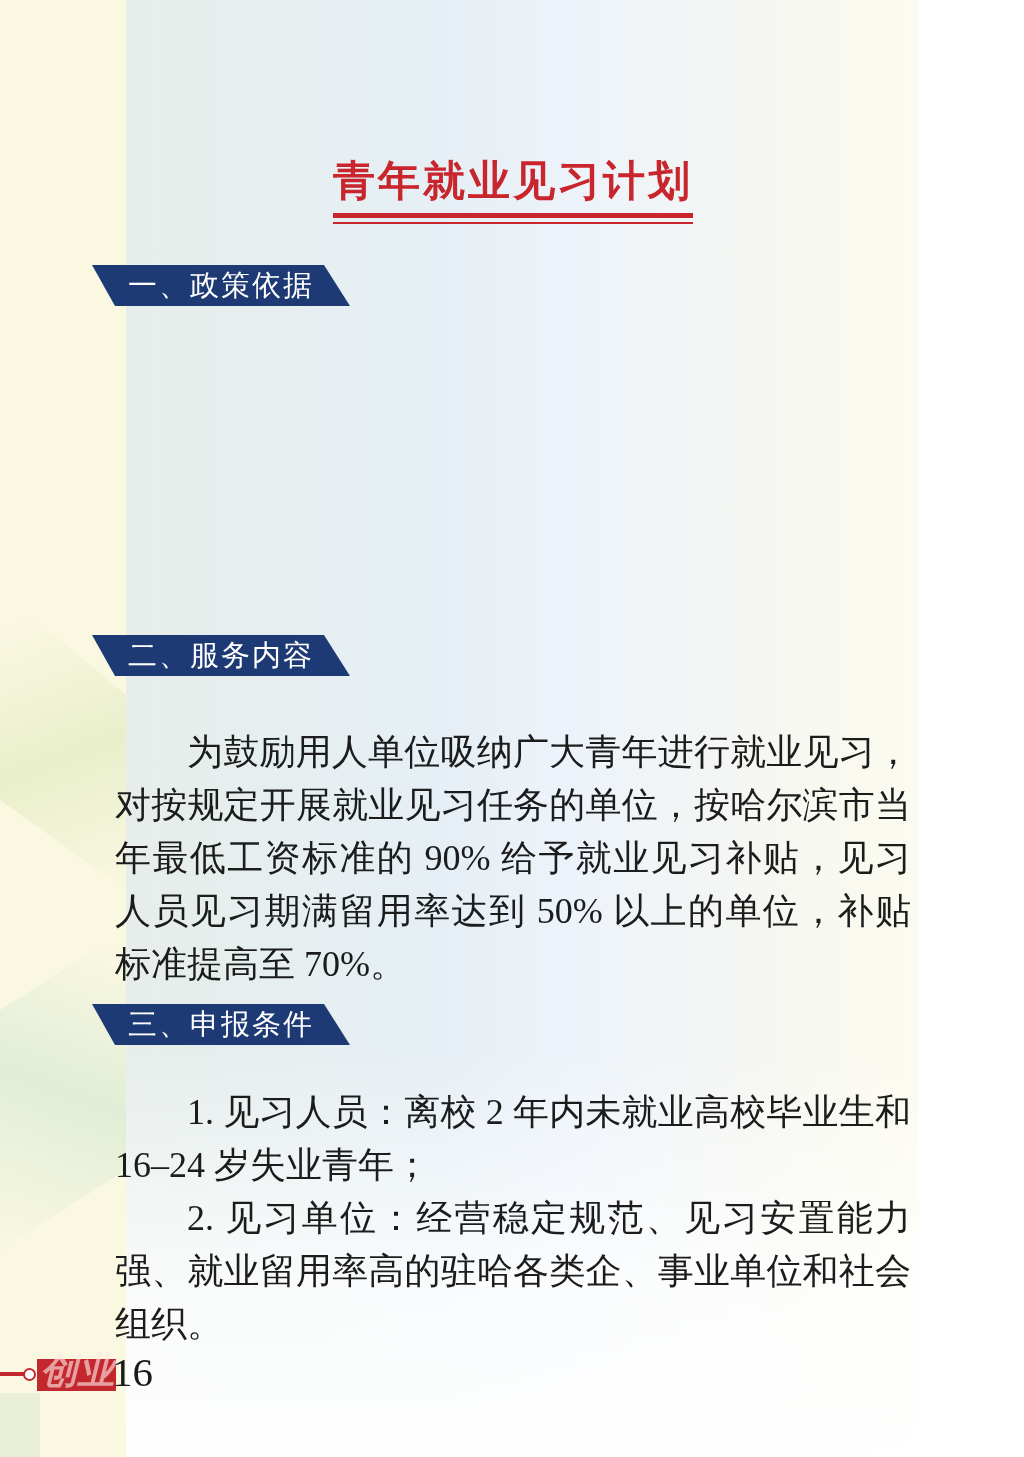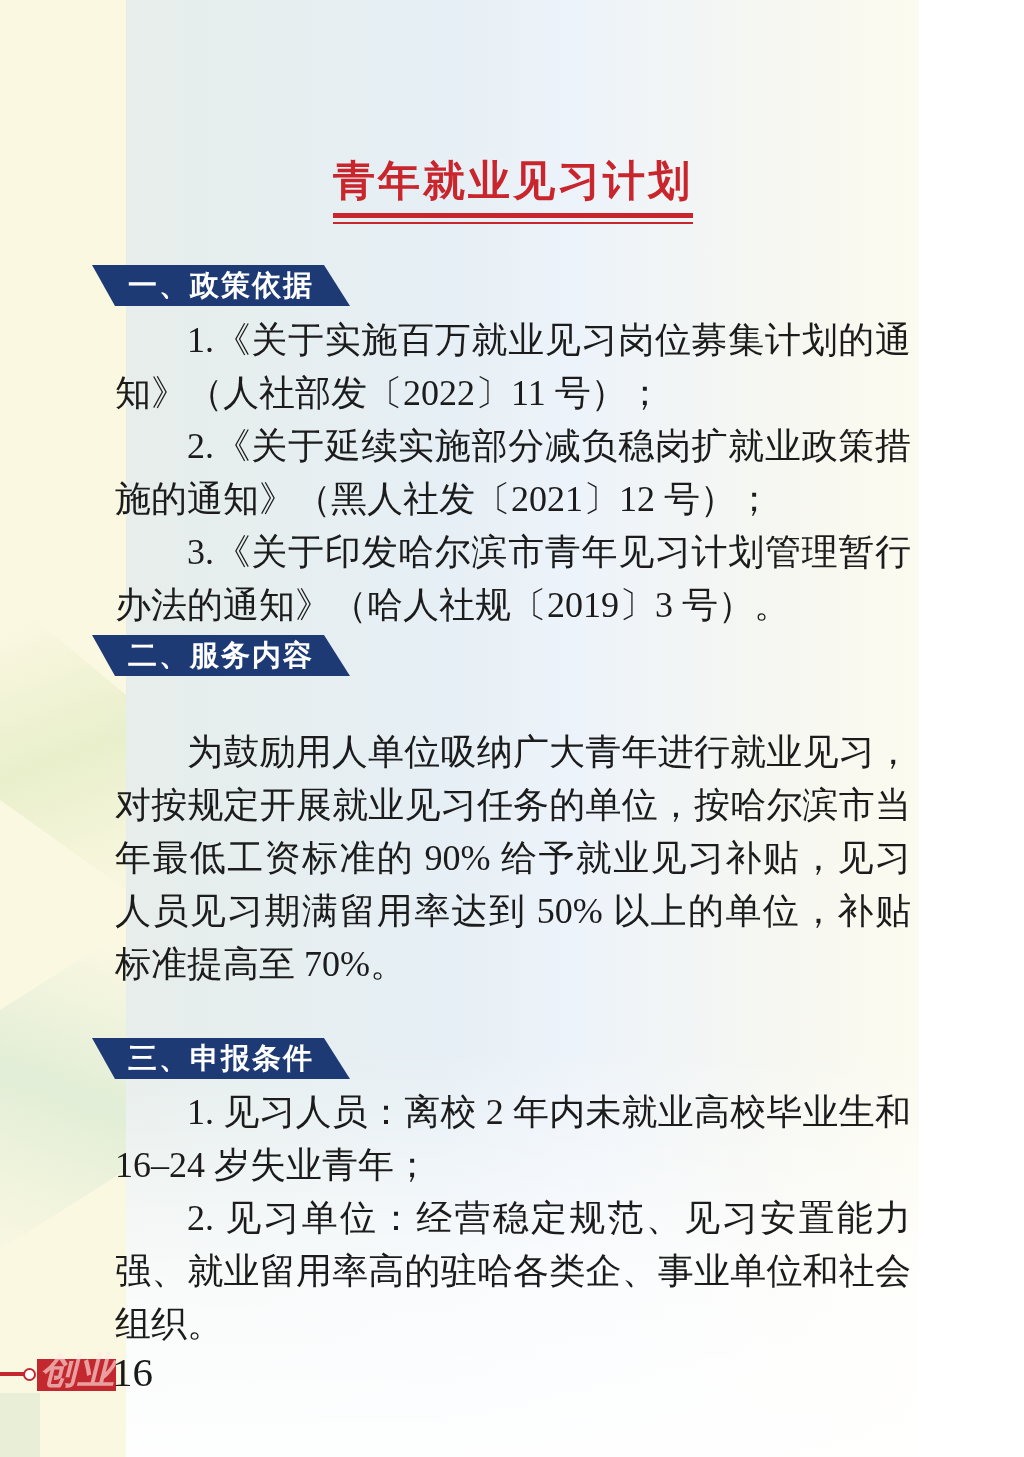--- a/index.html
+++ b/index.html
@@ -47,26 +47,26 @@
   .underline-thin{height:2px;background:#c9252c;margin-top:4px;}
   
   .banner{
     position:absolute;left:92px;width:258px;height:41px;
     background:#1e3a74;
     clip-path:polygon(0 0,calc(100% - 26px) 0,100% 100%,23px 100%);
   }
   .banner-label{
     color:#ffffff;
     font-family:"Liberation Sans","DejaVu Sans",sans-serif;
-    font-weight:bold;font-size:29px;line-height:41px;
+    font-weight:normal;font-size:29px;line-height:41px;
     letter-spacing:2px;padding-left:36px;white-space:nowrap;
   }
   .banner-1{top:265px;}
   .banner-2{top:635px;}
-  .banner-3{top:1038px;}
+  .banner-3{top:1004px;}
   
   .body-block{
     position:absolute;left:115px;width:796px;
     font-size:36px;line-height:53px;color:#1c1c1c;
     text-align:justify;text-justify:inter-character;
   }
   .body-block p{margin:0;text-indent:2em;}
   .block-1{top:314px;}
   .block-2{top:726px;}
   .block-3{top:1086px;}
@@ -111,25 +111,20 @@
     <div class="title-inner">
       <div class="title-text">青年就业见习计划</div>
       <div class="underline-thick"></div>
       <div class="underline-thin"></div>
     </div>
   </div>
 
   <div class="banner banner-1">
     <div class="banner-label">一、政策依据</div>
   </div>
-  <div class="body-block block-1">
-    <p>1.《关于实施百万就业见习岗位募集计划的通知》（人社部发〔2022〕11 号）；</p>
-    <p>2.《关于延续实施部分减负稳岗扩就业政策措施的通知》（黑人社发〔2021〕12 号）；</p>
-    <p>3.《关于印发哈尔滨市青年见习计划管理暂行办法的通知》（哈人社规〔2019〕3 号）。</p>
-  </div>
 
   <div class="banner banner-2">
     <div class="banner-label">二、服务内容</div>
   </div>
   <div class="body-block block-2">
     <p>为鼓励用人单位吸纳广大青年进行就业见习，对按规定开展就业见习任务的单位，按哈尔滨市当年最低工资标准的 90% 给予就业见习补贴，见习人员见习期满留用率达到 50% 以上的单位，补贴标准提高至 70%。</p>
   </div>
 
   <div class="banner banner-3">
     <div class="banner-label">三、申报条件</div>

